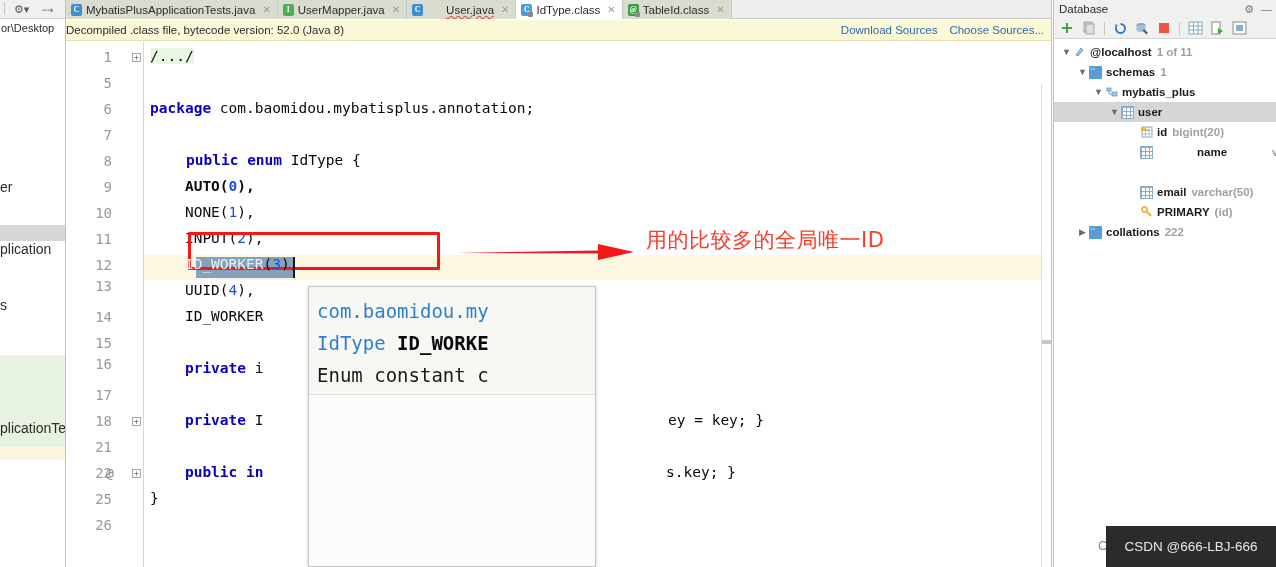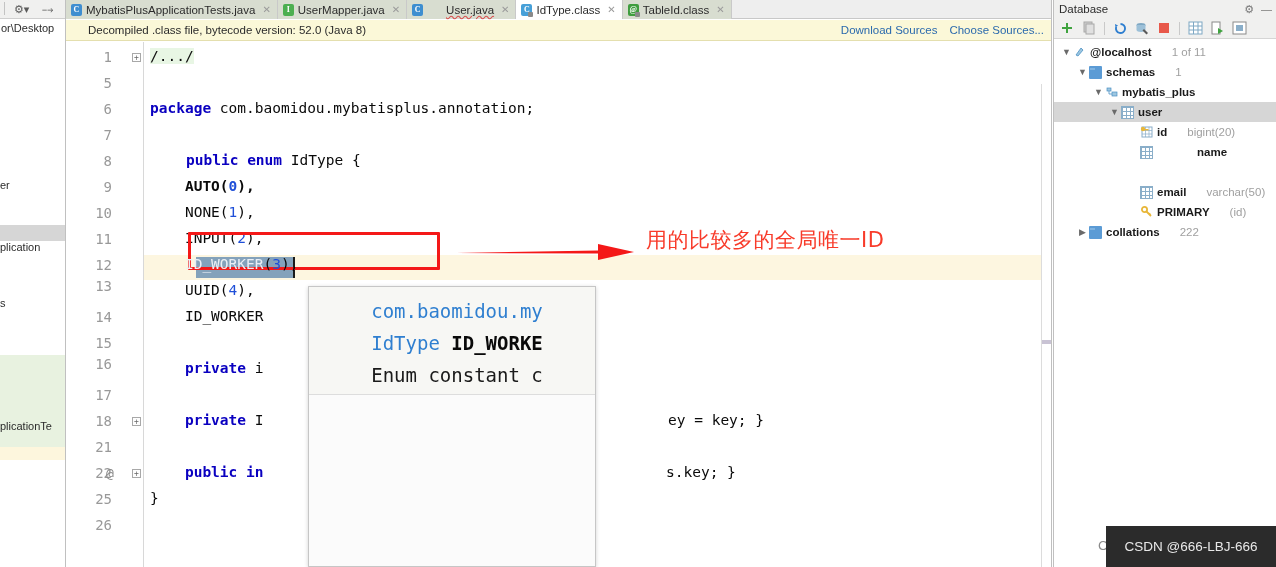--- a/index.html
+++ b/index.html
@@ -37,21 +37,21 @@
   .ltool-sep { position:absolute; left:4px; top:2px; width:1px; height:13px; background:#c3c3c3;}
   #left-path {
     position: absolute; left: 0; top: 22px;
     width: 66px; height: 16px;
     font-size: 11px; color: #2b2b2b;
     white-space: nowrap;
     padding-left: 1px;
   }
   .lstub {
     position: absolute;
-    font-size: 11px; color: #2b2b2b;
+    font-size: 14px; color: #2b2b2b;
     white-space: nowrap;
     left: 0px;
   }
   #lstub-a { top: 179px; }
   #lstub-b { top: 241px; }
   #lstub-c { top: 297px; }
   #lstub-d { top: 420px; }
   #lband-gray {
     position: absolute; left: 0; top: 225px; width: 66px; height: 16px;
     background: #d6d6d6;
@@ -124,21 +124,21 @@
   }
 
   
   #notice-bar {
     position: absolute; left: 0; top: 20px;
     width: 986px; height: 21px;
     background: #fbf8d8;
     border-bottom: 1px solid #e4dfae;
     display: flex; align-items: center;
     font-size: 11.5px; color: #2b2b2b;
-    padding: 0 8px 0 22px;
+    padding: 0 8px 0 0;
   }
   #notice-text { flex: 0 0 auto; }
   #notice-links { margin-left: auto; display: flex; gap: 12px; }
   #notice-links a { color: #2b6aad; text-decoration: none; cursor: pointer; }
 
   
   #code-pane {
     position: absolute; left: 0; top: 42px;
     width: 986px; height: 525px;
     background: #ffffff;
@@ -236,21 +236,20 @@
     box-shadow: 0 1px 4px rgba(0,0,0,.18);
     overflow: hidden;
   }
   #doc-popup-head {
     position: absolute; left: 0; top: 0;
     width: 288px; height: 108px;
     background: #f7f7f4;
     border-bottom: 1px solid #dddddd;
     padding: 8px 0 0 8px;
     overflow: hidden;
-    text-align: center;
   }
   #doc-popup-head .dl {
     white-space: nowrap;
     font-family: "DejaVu Sans Mono", monospace;
     font-size: 19px;
     line-height: 32px;
   }
   .dl-pkg  { color: #2f7fd0; }
   .dl-type { color: #2f7fd0; }
   .dl-name { color: #0a0a0a; font-weight: bold; }
@@ -322,21 +321,21 @@
   .twig {
     color: #6a6a6a; font-size: 9px; width: 13px;
     display: inline-block; text-align: center; flex: 0 0 auto;
   }
   .ticon {
     width: 13px; height: 13px; margin-right: 4px; flex: 0 0 auto;
     display: inline-flex; align-items: center; justify-content: center;
     font-size: 10px;
   }
   .tlbl { font-weight: bold; color: #1a1a1a; }
-  .tsub { color: #a0a0a0; font-weight: normal; margin-left: 20px; }
+  .tsub { color: #a0a0a0; font-weight: bold; margin-left: 5px; }
   .ic-folder { background:#5b9bd5; border-radius:1px; position:relative; }
   .ic-folder::before{content:"";position:absolute;left:1px;top:2px;width:5px;height:2px;background:#7fb3e0;}
   .ic-table {
     background: #ffffff; border: 1px solid #8aaec9;
     background-image:
       linear-gradient(to right, #8aaec9 1px, transparent 1px),
       linear-gradient(to bottom, #8aaec9 1px, transparent 1px);
     background-size: 4px 4px;
   }
   .ic-pkcol { position: relative; }

